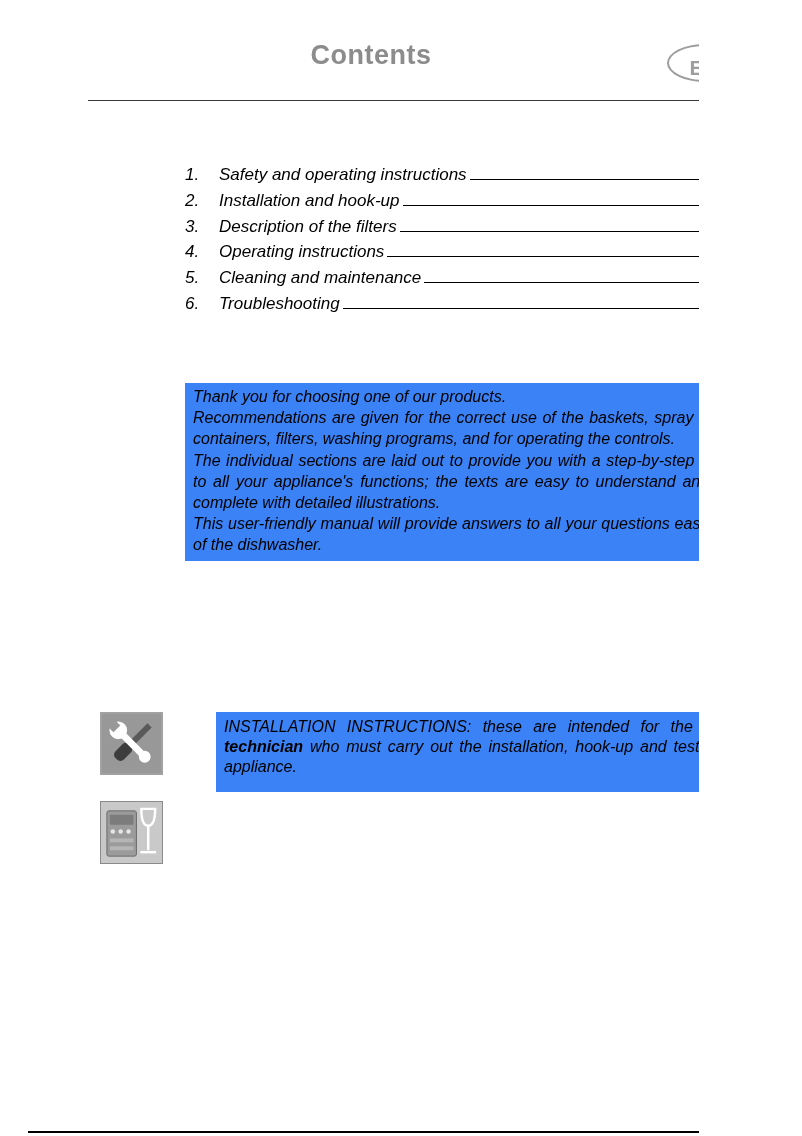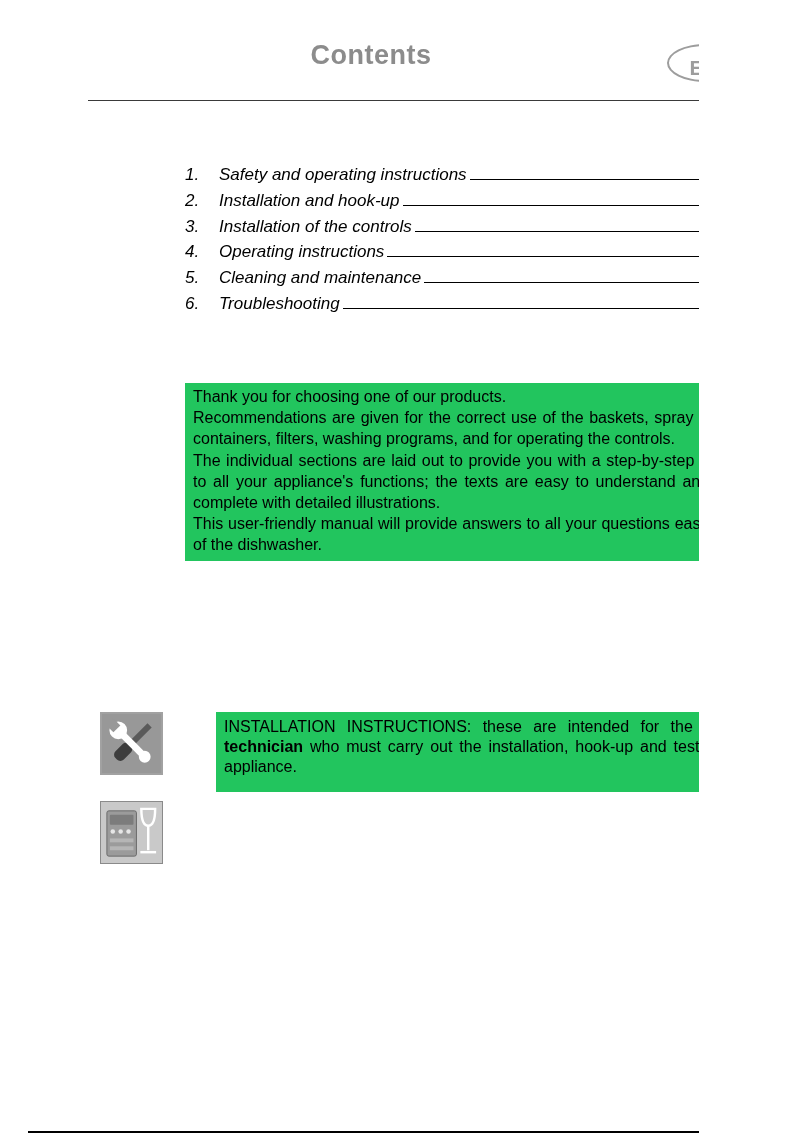--- a/index.html
+++ b/index.html
@@ -13,21 +13,21 @@
     font-size:21px;font-weight:bold;color:#9d9d9d;letter-spacing:1px;background:#fff;}
   .header-rule{position:absolute;top:100px;left:88px;width:660px;border-top:1px solid #3a3a3a;height:0;}
 
   .toc{position:absolute;top:165px;left:185px;width:550px;font-style:italic;font-size:17px;}
   .toc-row{display:flex;align-items:baseline;height:25.8px;}
   .toc-num{width:34px;flex:0 0 34px;}
   .toc-label{white-space:nowrap;padding-right:3px;}
   .toc-fill{flex:1;border-bottom:1px solid #000;height:12px;min-width:10px;}
   .toc-page{padding-left:3px;text-align:right;}
 
-  .graybox{background:#22c55e;font-size:16px;text-align:justify;box-sizing:border-box;}
+  .graybox{background:#3b82f6;font-style:italic;font-size:16px;text-align:justify;box-sizing:border-box;}
   .intro-box{position:absolute;top:383px;left:185px;width:563px;padding:3px 9px 5px 8px;line-height:21.2px;}
   .intro-box p{margin:0;}
   .note-box{position:absolute;left:185px;width:563px;padding:5px 9px 15px 8px;line-height:20px;margin-left:31px;}
   .install-box{top:712px;}
   .user-box{top:800px;}
   .note-icon{position:absolute;left:100px;width:63px;height:63px;}
   .install-icon{top:712px;}
   .user-icon{top:801px;}
   .note-icon svg{display:block;width:63px;height:63px;}
 
@@ -56,21 +56,21 @@
       <span class="toc-page">2</span>
     </div>
     <div class="toc-row">
       <span class="toc-num">2.</span>
       <span class="toc-label">Installation and hook-up</span>
       <span class="toc-fill"></span>
       <span class="toc-page">7</span>
     </div>
     <div class="toc-row">
       <span class="toc-num">3.</span>
-      <span class="toc-label">Installation of the controls</span>
+      <span class="toc-label">Description of the filters</span>
       <span class="toc-fill"></span>
       <span class="toc-page">19</span>
     </div>
     <div class="toc-row">
       <span class="toc-num">4.</span>
       <span class="toc-label">Operating instructions</span>
       <span class="toc-fill"></span>
       <span class="toc-page">19</span>
     </div>
     <div class="toc-row">

